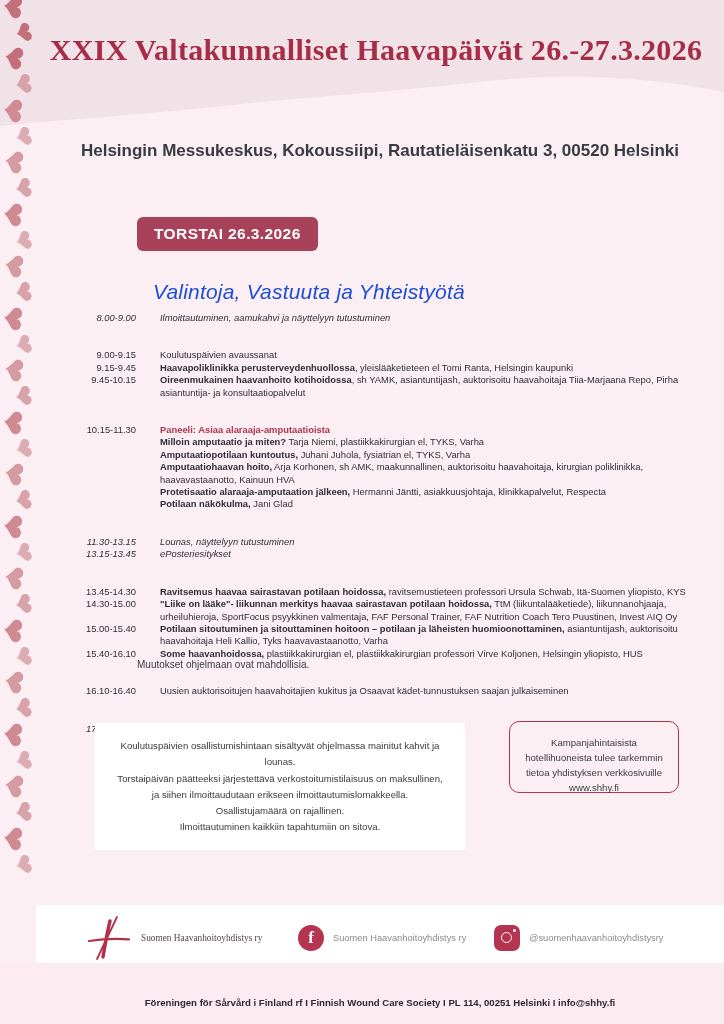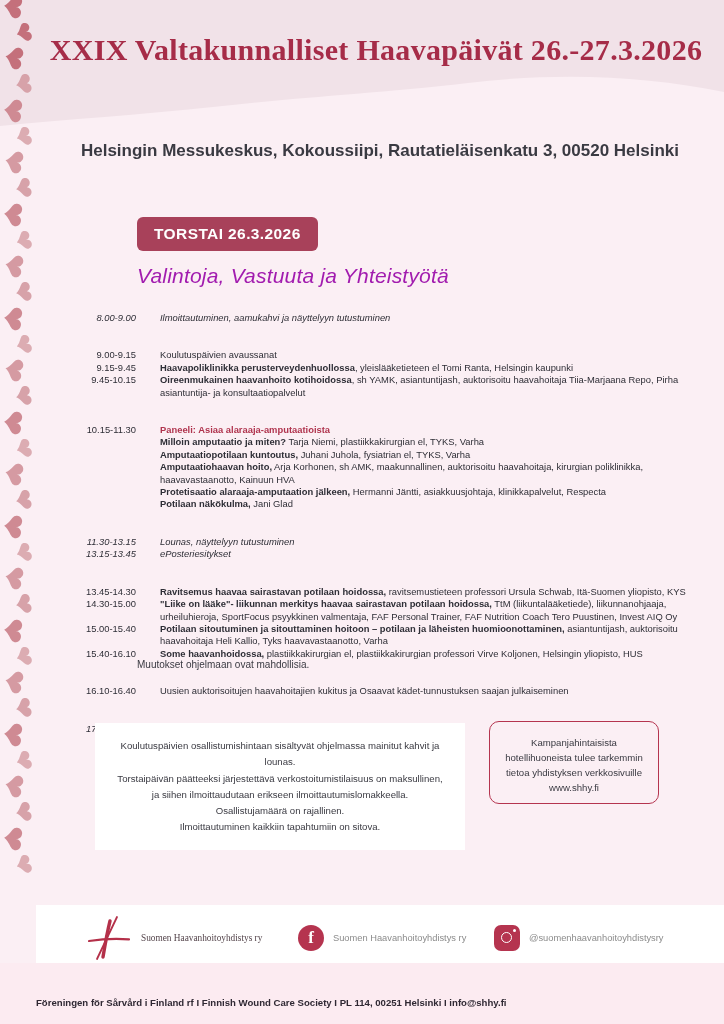--- a/index.html
+++ b/index.html
@@ -20,43 +20,43 @@
   .header-wave{position:absolute;top:0;left:0;width:724px;height:150px;z-index:1;}
   .title{position:absolute;top:33px;left:36px;right:8px;z-index:2;margin:0;
          text-align:center;font-family:"Liberation Serif",serif;font-weight:700;
          font-size:30px;letter-spacing:.3px;color:#a62c48;}
   .venue{position:absolute;top:141px;left:36px;right:0;z-index:2;margin:0;
          text-align:center;font-size:17px;font-weight:700;color:#3a3a42;}
 
   .day-badge{position:absolute;left:137px;top:217px;z-index:2;
              background:#a8415a;color:#ffffff;border-radius:6px;
              padding:8px 17px;font-size:15.5px;font-weight:700;letter-spacing:.4px;}
-  .day-theme{position:absolute;left:137px;top:264px;z-index:2;margin:0;
-             font-size:21px;font-style:italic;font-weight:400;color:#a21caf;letter-spacing:.2px;}
+  .day-theme{position:absolute;left:137px;top:264px;z-index:2;margin:16px;
+             font-size:21px;font-style:italic;font-weight:400;color:#1d4ed8;letter-spacing:.2px;}
 
   
   .schedule{position:absolute;left:50px;right:28px;top:312px;z-index:2;
             font-size:9.4px;line-height:1.32;color:#2e2e36;}
   .srow{display:flex;}
   .srow.gap{margin-top:25px;}
   .stime{width:86px;text-align:right;padding-right:24px;flex:none;white-space:nowrap;}
   .stime.italic{font-style:italic;}
   .stext{flex:1;}
   .seg-bold{font-weight:700;}
   .seg-italic{font-style:italic;}
   .seg-red-bold{font-weight:700;color:#b0344e;}
 
   .sched-note{position:absolute;left:137px;top:659px;z-index:2;margin:0;
               font-size:10px;color:#3a3a42;}
 
   
   .info-box{position:absolute;left:95px;top:723px;width:370px;z-index:2;
             background:#ffffff;padding:15px 10px 14px;box-sizing:border-box;
             text-align:center;font-size:9.6px;line-height:1.7;color:#3a3a42;}
-  .hotel-box{position:absolute;left:489px;top:721px;width:170px;height:83px;z-index:2;
+  .hotel-box{position:absolute;left:509px;top:721px;width:170px;height:72px;z-index:2;
              border:1.6px solid #b5344f;border-radius:10px;box-sizing:border-box;
              padding:14px 6px 0;text-align:center;font-size:9.6px;line-height:1.55;color:#3a3a42;}
 
   
   .footer-band{position:absolute;left:36px;right:0;top:905px;height:58px;
                background:#ffffff;z-index:2;}
   .footer-item{position:absolute;top:0;height:66px;display:flex;align-items:center;gap:9px;}
   .footer-item.logo{left:50px;}
   .footer-item.fb{left:262px;}
   .footer-item.ig{left:458px;}
@@ -66,21 +66,21 @@
            display:flex;align-items:center;justify-content:center;
            color:#fff;font-family:"Liberation Serif",serif;font-weight:700;font-size:17px;}
   .ig-icon{position:relative;width:26px;height:26px;border-radius:7px;background:#b5344f;flex:none;}
   .ig-icon::before{content:"";position:absolute;left:7px;top:7px;width:9px;height:9px;
                    border:1.7px solid #fff;border-radius:50%;}
   .ig-icon::after{content:"";position:absolute;right:4px;top:4px;width:3px;height:3px;
                   border-radius:50%;background:#fff;}
 
   .bottom-band{position:absolute;left:0;right:0;top:963px;bottom:0;background:#fcebf1;z-index:1;}
   .legal{position:absolute;left:36px;right:0;top:997px;z-index:2;margin:0;
-         font-size:9.6px;font-weight:700;color:#2f2833;}
+         text-align:center;font-size:9.6px;font-weight:700;color:#2f2833;}
 </style>
 </head>
 <body>
 
 <div class="page">
 
   <svg class="header-wave" viewBox="0 0 724 150" preserveAspectRatio="none">
     <path fill="#f1e2e8" d="M0 0 H724 V92 C645 76 560 72 468 83 C372 94 300 97 213 107 C140 115 68 119 0 126 Z"></path>
   </svg>
 

